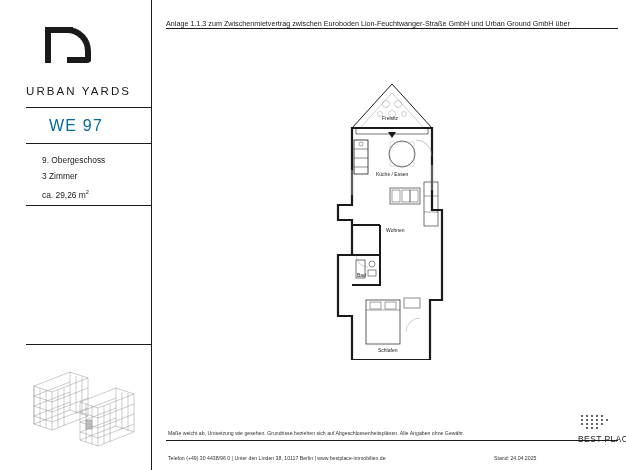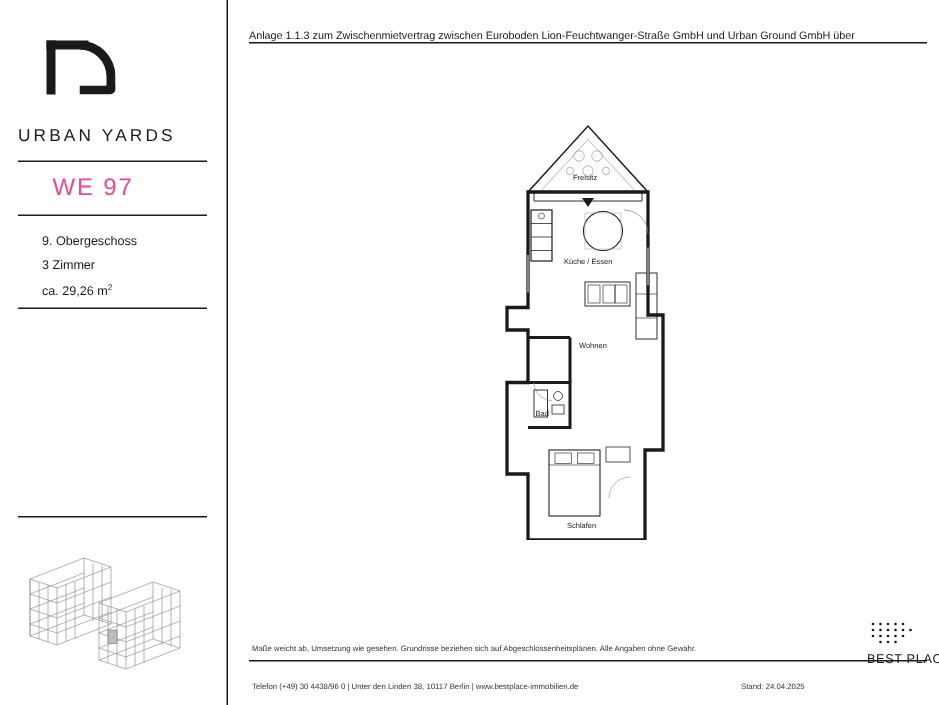--- a/index.html
+++ b/index.html
@@ -15,21 +15,21 @@
     position: relative;
     width: 626px;
     height: 470px;
     overflow: hidden;
     background: #ffffff;
   }
 
   
   .left-col {
     position: absolute;
-    left: 0;
+    left: 14px;
     top: 0;
     width: 152px;
     height: 470px;
   }
   .vline {
     position: absolute;
     left: 151px;
     top: 0;
     width: 1px;
     height: 470px;
@@ -88,21 +88,21 @@
     width: 126px;
     height: 1px;
     background: #1a1a1a;
   }
   .unit-name {
     position: absolute;
     left: 35px;
     top: 117px;
     font-size: 16px;
     letter-spacing: 1.2px;
-    color: #ec4899;
+    color: #0369a1;
     white-space: nowrap;
   }
   .hr2 {
     position: absolute;
     left: 12px;
     top: 143px;
     width: 126px;
     height: 1px;
     background: #1a1a1a;
   }

